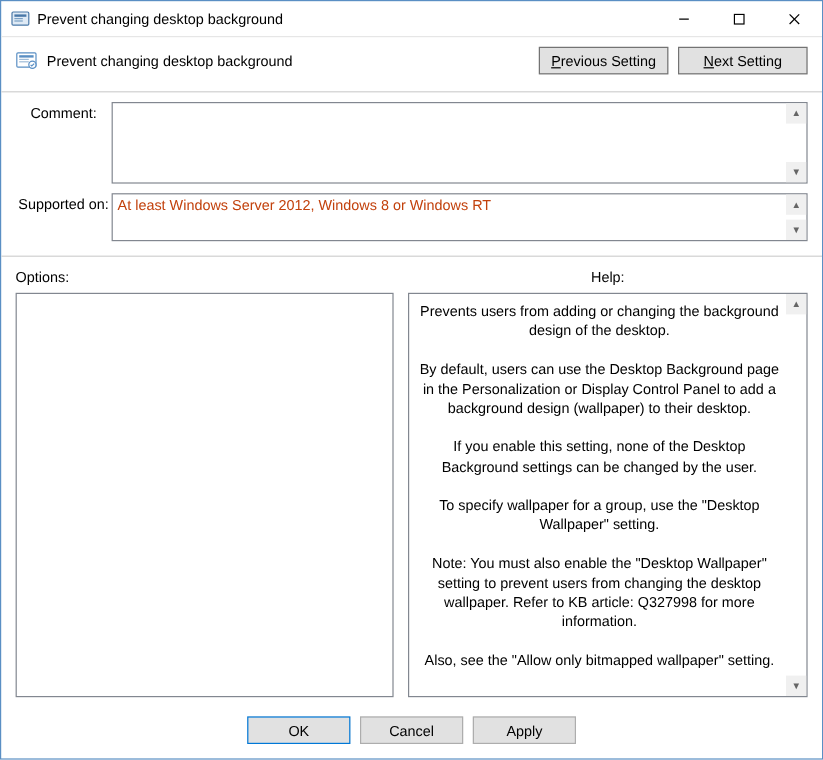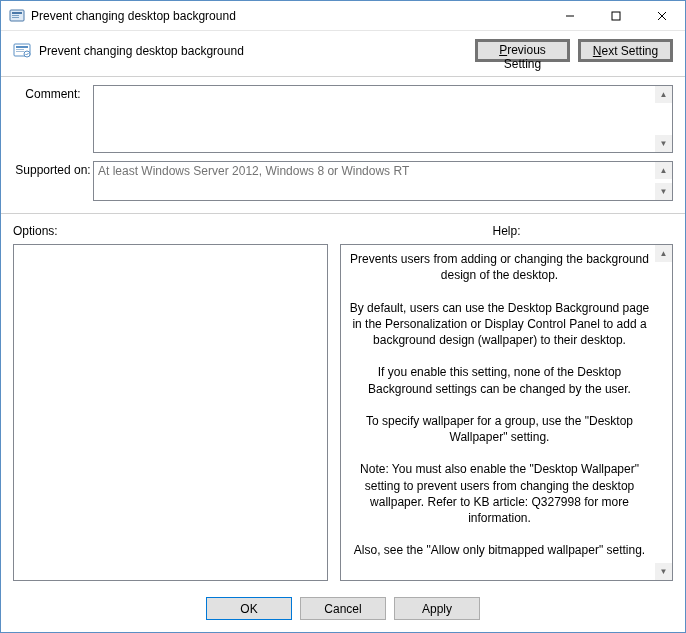--- a/index.html
+++ b/index.html
@@ -32,21 +32,21 @@
     font-family: sans-serif; font-size:12px; color:#333;
   }
   
   .header-row {
     display:flex; align-items:center; padding:8px 12px 14px 12px;
     border-bottom:1px solid #d0d0d0;
   }
   .header-row .policy-icon { width:18px; height:18px; margin-right:8px; }
   .header-row .policy-title { flex:1; font-size:12px; }
   .header-row button {
-    width:95px; height:23px; margin-left:8px; background:#e1e1e1; border:3px solid #737373;
+    width:108px; height:23px; margin-left:8px; background:#e1e1e1; border:1px solid #737373;
     font-family:inherit; font-size:12px; cursor:pointer;
   }
   .u { text-decoration: underline; }
   
   .top-area {
     display:flex; padding:8px 12px 4px 12px;
     border-bottom:1px solid #d0d0d0;
   }
   .radio-col { width:140px; padding-top:4px; }
   .radio-item { display:flex; align-items:center; margin-bottom:10px; cursor:pointer;}
@@ -63,21 +63,21 @@
   .textbox .scroll-up, .textbox .scroll-down {
     position:absolute; right:0; width:17px; height:17px; display:flex;
     align-items:center; justify-content:center; font-size:8px; color:#666;
     background:#f0f0f0;
   }
   .textbox .scroll-up { top:0; }
   .textbox .scroll-down { bottom:0; }
   .textbox .content {
     padding:2px 20px 2px 4px; font-size:12px; color:#000;
   }
-  .supported .content { color:#737373; }
+  .supported .content { color:#c2410c; }
   
   .lower-area {
     display:flex; padding:6px 12px 8px 12px; gap:12px; flex:1;
     min-height:0;
   }
   .options-col, .help-col { display:flex; flex-direction:column; }
   .options-col { width:315px;justify-content:center; }
   .help-col { flex:1;text-align:center; }
   .section-label { margin:4px 0 6px 0; }
   .panel {

